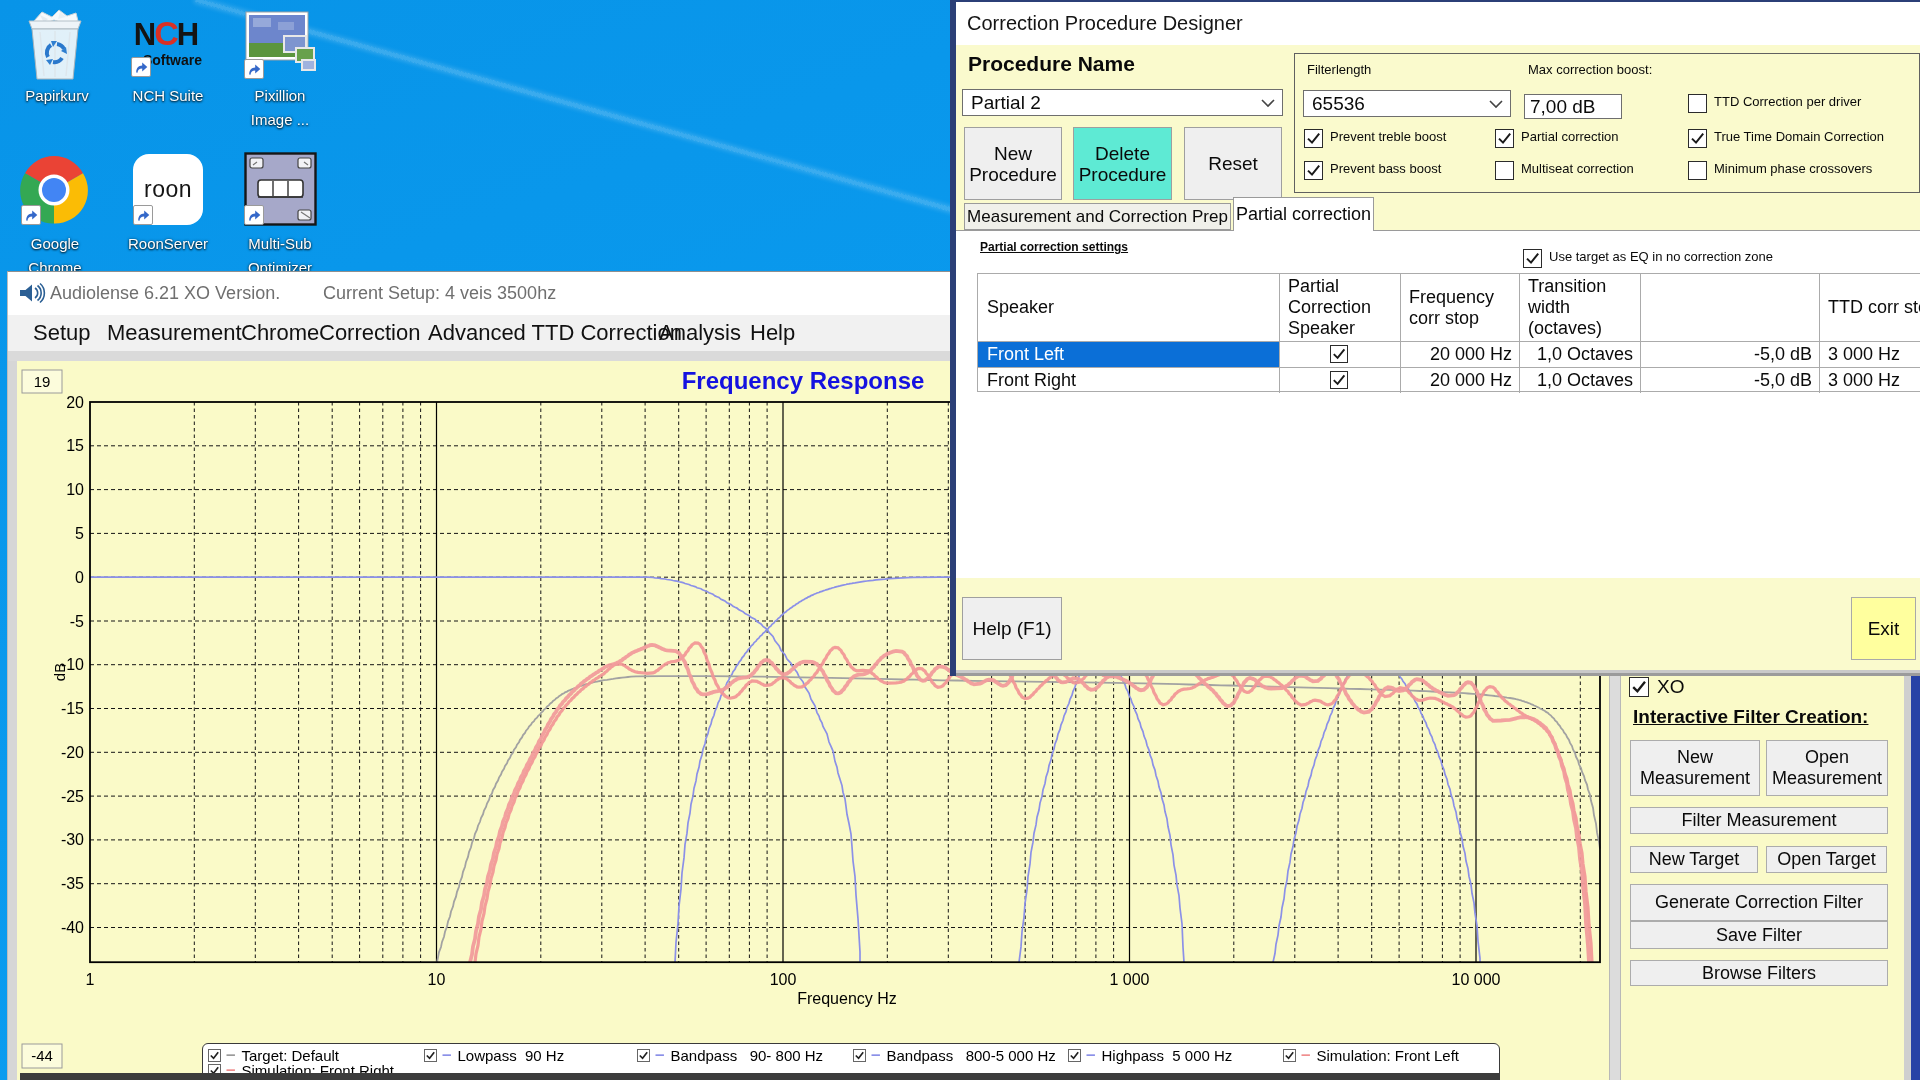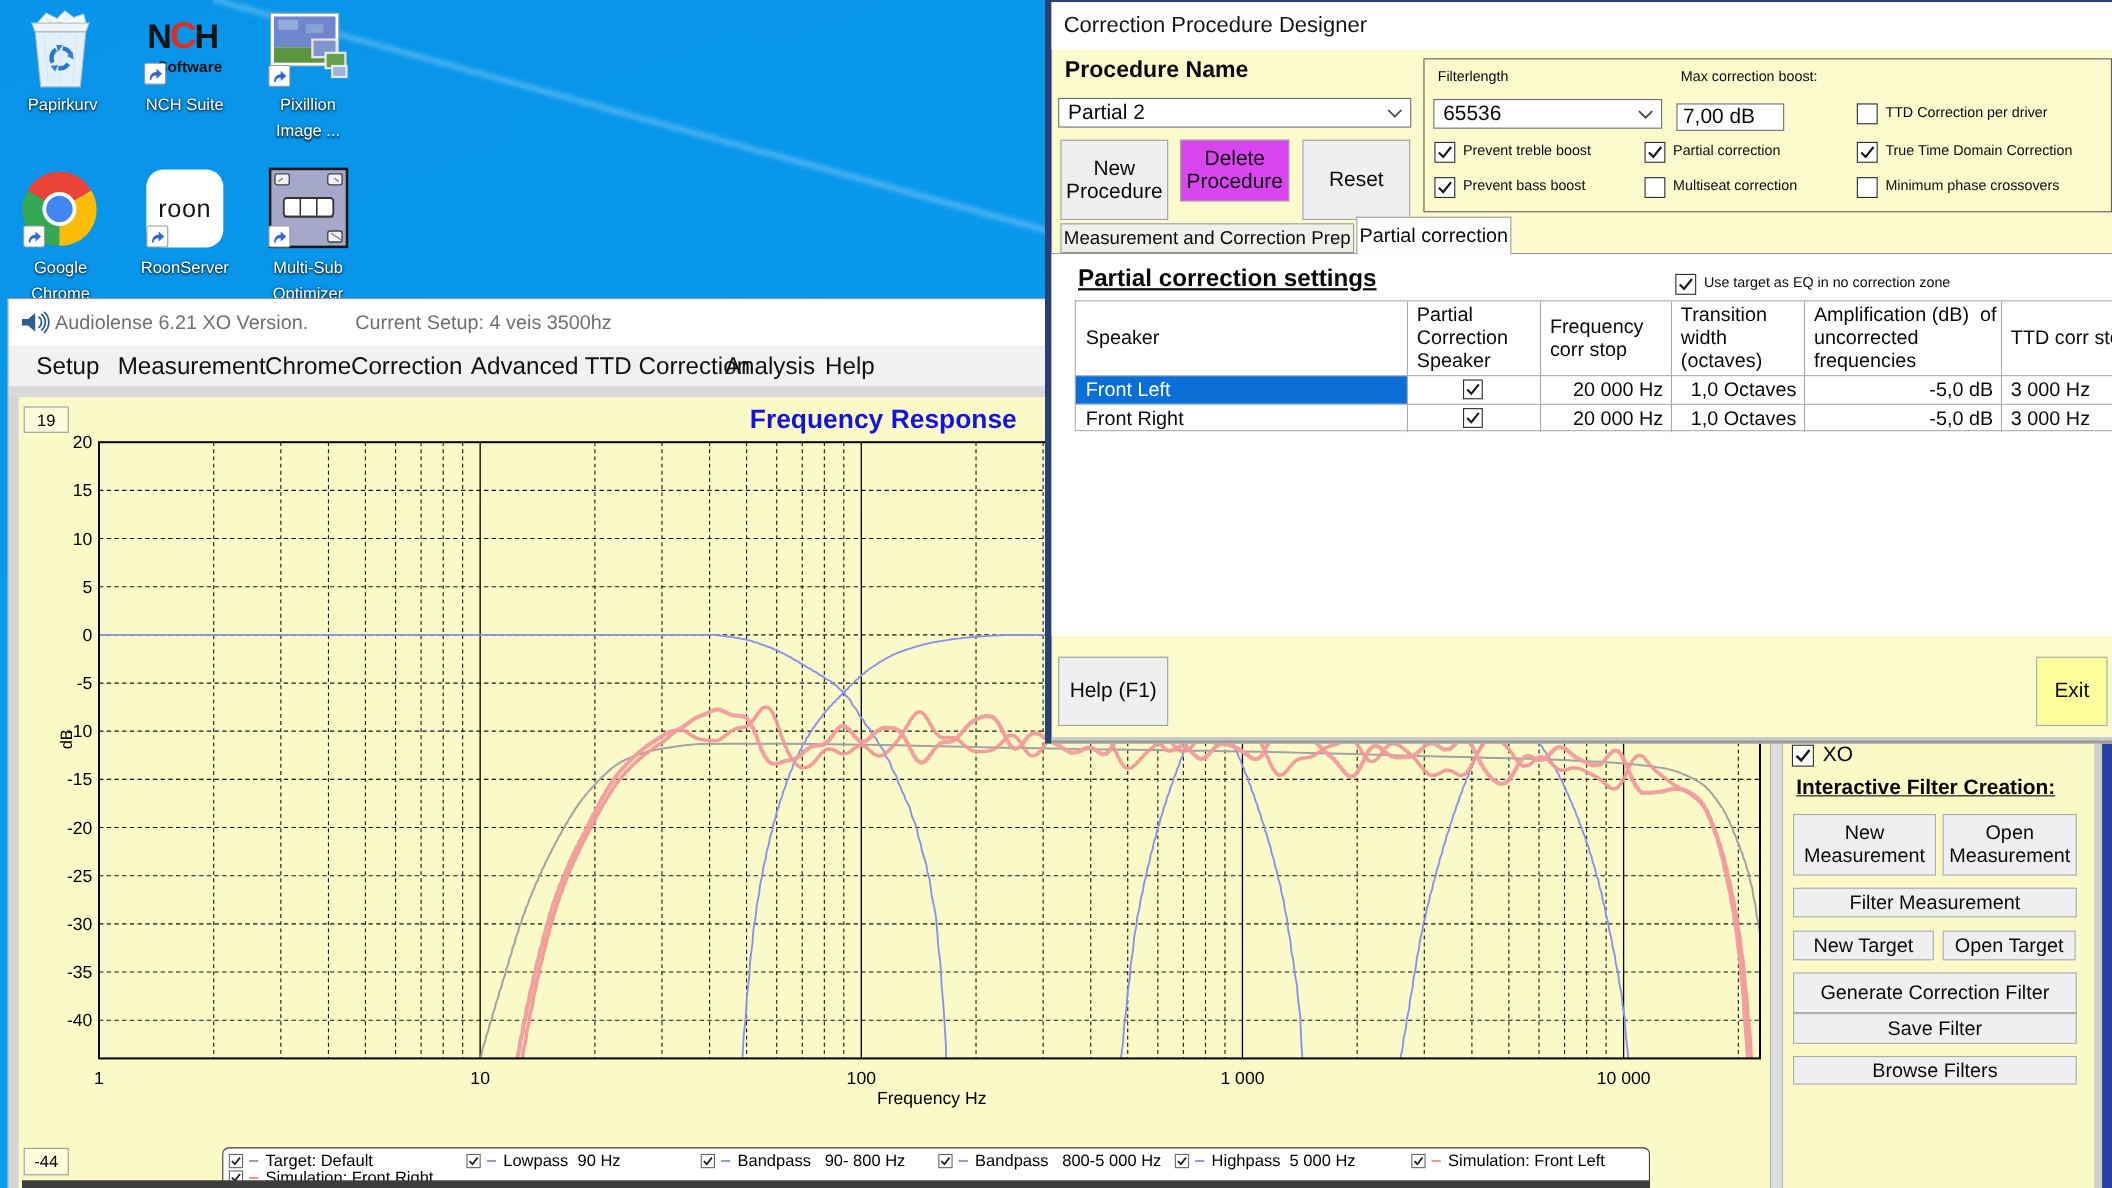--- a/index.html
+++ b/index.html
@@ -253,21 +253,21 @@
 <div class="ab" style="left:950px;top:0;width:6px;height:676px;background:#2b3f77"></div>
 <div class="ab" style="left:956px;top:2px;width:964px;height:43px;background:#fff"></div>
 <div class="ab" style="left:967px;top:12px;font-size:20px;color:#151515">Correction Procedure Designer</div>
 <div class="ab" style="left:956px;top:670px;width:964px;height:3px;background:#c9c9c9"></div>
 <div class="ab" style="left:956px;top:673px;width:964px;height:3px;background:#9b9b9b"></div>
 <div class="ab" style="left:968px;top:52px;font-size:21px;font-weight:700;color:#0a0a0a">Procedure Name</div>
 <div class="ab combo" style="left:962px;top:89px;width:321px;height:27px">Partial 2<svg class="chev" width="14" height="9" viewBox="0 0 14 9">
       <path d="M1 1.5 L7 7.5 L13 1.5" stroke="#444" stroke-width="1.6" fill="none"></path>
     </svg></div>
 <div class="ab btn" style="left:964px;top:127px;width:98px;height:73px;font-size:19px;background:#efefef;border-color:#9f9f9f">New<br>Procedure</div>
-<div class="ab btn" style="left:1073px;top:127px;width:99px;height:56px;font-size:19px;background:#d946ef;border-color:#9f9f9f">Delete<br>Procedure</div>
+<div class="ab btn" style="left:1073px;top:127px;width:99px;height:73px;font-size:19px;background:#5eead4;border-color:#9f9f9f">Delete<br>Procedure</div>
 <div class="ab btn" style="left:1184px;top:127px;width:98px;height:73px;font-size:19px;background:#efefef;border-color:#9f9f9f">Reset</div>
 <div class="ab" style="left:1294px;top:53px;width:626px;height:140px;border:1px solid #606060"></div>
 <div class="ab cblab" style="left:1307px;top:62px">Filterlength</div>
 <div class="ab combo" style="left:1303px;top:90px;width:208px;height:27px">65536<svg class="chev" width="14" height="9" viewBox="0 0 14 9">
       <path d="M1 1.5 L7 7.5 L13 1.5" stroke="#444" stroke-width="1.6" fill="none"></path>
     </svg></div>
 <div class="ab cblab" style="left:1528px;top:62px">Max correction boost:</div>
 <div class="ab combo" style="left:1524px;top:94px;width:98px;height:25px;padding-left:5px">7,00 dB</div>
 <div class="ab cb" style="left:1304px;top:129px;width:19px;height:19px">
     <svg width="19" height="19" viewBox="0 0 19 19" style="position:absolute;left:-1px;top:-1px">
@@ -295,40 +295,39 @@
     <svg width="19" height="19" viewBox="0 0 19 19" style="position:absolute;left:-1px;top:-1px">
       <path d="M4 9.6 L8 13.6 L15.2 4.6" stroke="#1a1a1a" stroke-width="2" fill="none"></path>
     </svg>
   </div>
 <div class="ab cblab" style="left:1714px;top:129px">True Time Domain Correction</div>
 <div class="ab cb" style="left:1688px;top:161px;width:19px;height:19px"></div>
 <div class="ab cblab" style="left:1714px;top:161px">Minimum phase crossovers</div>
 <div class="ab" style="left:956px;top:230px;width:964px;height:348px;background:#fff;border-top:1px solid #9a9a9a"></div>
 <div class="ab" style="left:964px;top:203px;width:267px;height:27px;background:#f0f0ea;border:1px solid #9a9a9a;font-size:18px;color:#0a0a0a;display:flex;align-items:center;justify-content:center;white-space:nowrap;font-size:17px!important">Measurement and Correction Prep</div>
 <div class="ab" style="left:1233px;top:197px;width:141px;height:34px;background:#fff;border:1px solid #9a9a9a;border-bottom:none;font-size:18px;color:#0a0a0a;display:flex;align-items:center;justify-content:center">Partial correction</div>
-<div class="ab" style="left:980px;top:240px;font-size:22px;font-weight:700;text-decoration:underline;color:#0a0a0a">Partial correction settings</div>
+<div class="ab" style="left:980px;top:240px;font-size:12px;font-weight:700;text-decoration:underline;color:#0a0a0a">Partial correction settings</div>
 <div class="ab cb" style="left:1523px;top:249px;width:19px;height:19px">
     <svg width="19" height="19" viewBox="0 0 19 19" style="position:absolute;left:-1px;top:-1px">
       <path d="M4 9.6 L8 13.6 L15.2 4.6" stroke="#1a1a1a" stroke-width="2" fill="none"></path>
     </svg>
   </div>
 <div class="ab cblab" style="left:1549px;top:249px">Use target as EQ in no correction zone</div>
 <div class="ab" style="left:977px;top:273px;width:943px;height:119px;border:1px solid #ababab;border-right:none">
     <div class="ab" style="left:301px;top:0;width:1px;height:119px;background:#ababab"></div>
     <div class="ab" style="left:422px;top:0;width:1px;height:119px;background:#ababab"></div>
     <div class="ab" style="left:541px;top:0;width:1px;height:119px;background:#ababab"></div>
     <div class="ab" style="left:662px;top:0;width:1px;height:119px;background:#ababab"></div>
     <div class="ab" style="left:841px;top:0;width:1px;height:119px;background:#ababab"></div>
     <div class="ab" style="left:0;top:67px;width:943px;height:1px;background:#ababab"></div>
     <div class="ab" style="left:0;top:93px;width:943px;height:1px;background:#ababab"></div>
     <div class="ab" style="left:0px;top:0px;width:301px;height:67px;font-size:18px;color:#0a0a0a;display:flex;align-items:center;justify-content:flex-start;padding-left:9px;line-height:21px">Speaker</div>
     <div class="ab" style="left:301px;top:0px;width:121px;height:67px;font-size:18px;color:#0a0a0a;display:flex;align-items:center;justify-content:flex-start;padding-left:9px;line-height:21px">Partial<br>Correction<br>Speaker</div>
     <div class="ab" style="left:422px;top:0px;width:119px;height:67px;font-size:18px;color:#0a0a0a;display:flex;align-items:center;justify-content:flex-start;padding-left:9px;line-height:21px">Frequency<br>corr stop</div>
     <div class="ab" style="left:541px;top:0px;width:121px;height:67px;font-size:18px;color:#0a0a0a;display:flex;align-items:center;justify-content:flex-start;padding-left:9px;line-height:21px">Transition<br>width<br>(octaves)</div>
-    <div class="ab" style="left:662px;top:0px;width:179px;height:67px;font-size:18px;color:#0a0a0a;display:flex;align-items:center;justify-content:flex-start;padding-left:9px;line-height:21px">Amplification (dB)&nbsp; of<br>uncorrected<br>frequencies</div>
     <div class="ab" style="left:841px;top:0px;width:102px;height:67px;font-size:18px;color:#0a0a0a;display:flex;align-items:center;justify-content:flex-start;padding-left:9px;line-height:21px">
       <span style="white-space:nowrap">TTD corr sto</span>
     </div>
     <div class="ab" style="left:0;top:68px;width:301px;height:25px;background:#0b6fd7"></div>
     <div class="ab" style="left:0px;top:68px;width:301px;height:25px;font-size:18px;color:#fff;display:flex;align-items:center;justify-content:flex-start;padding-left:9px;line-height:21px">Front Left</div>
     <div class="ab" style="left:0px;top:94px;width:301px;height:25px;font-size:18px;color:#0a0a0a;display:flex;align-items:center;justify-content:flex-start;padding-left:9px;line-height:21px">Front Right</div>
     <div class="ab cb" style="left:352px;top:71px;width:18px;height:18px;border-width:1.4px">
       <svg width="18" height="18" viewBox="0 0 19 19" style="position:absolute;left:-1px;top:-1px">
         <path d="M4 9.6 L8 13.6 L15.2 4.6" stroke="#1a1a1a" stroke-width="2" fill="none"></path>
       </svg>

